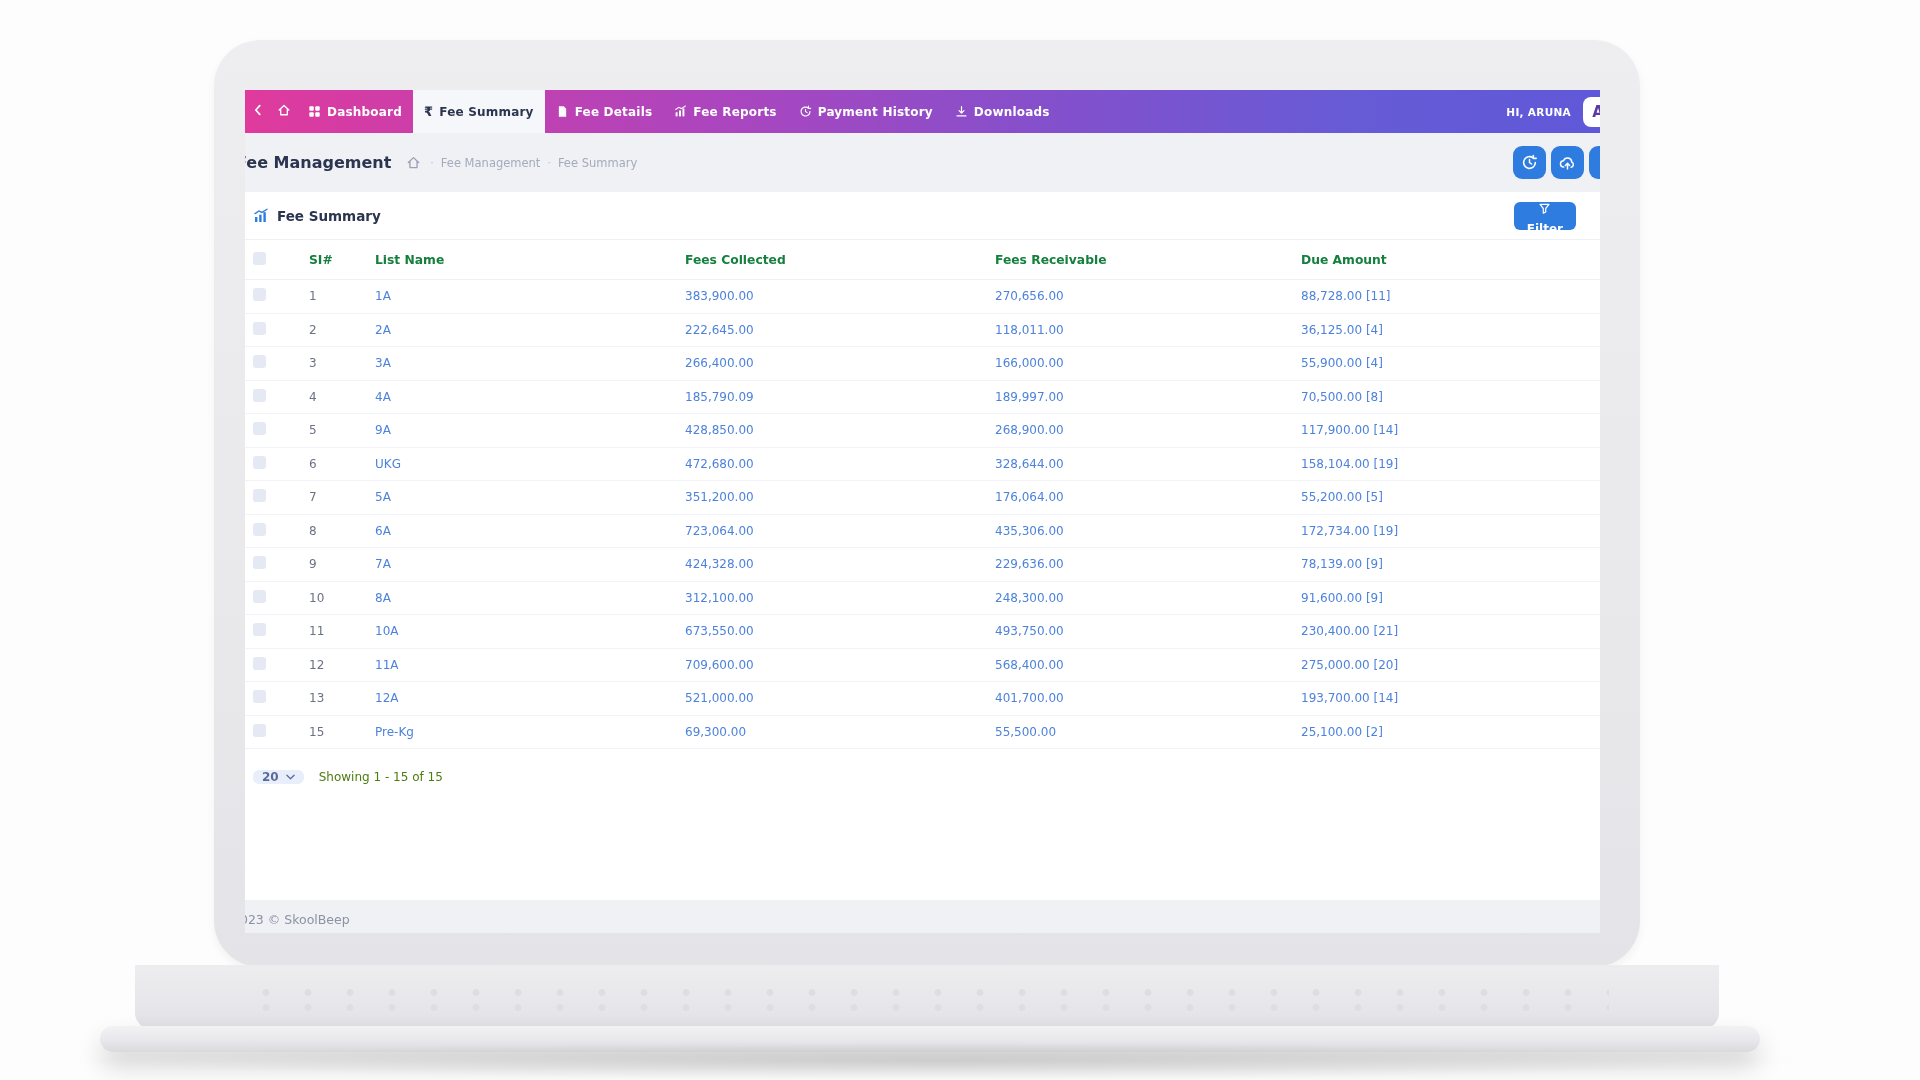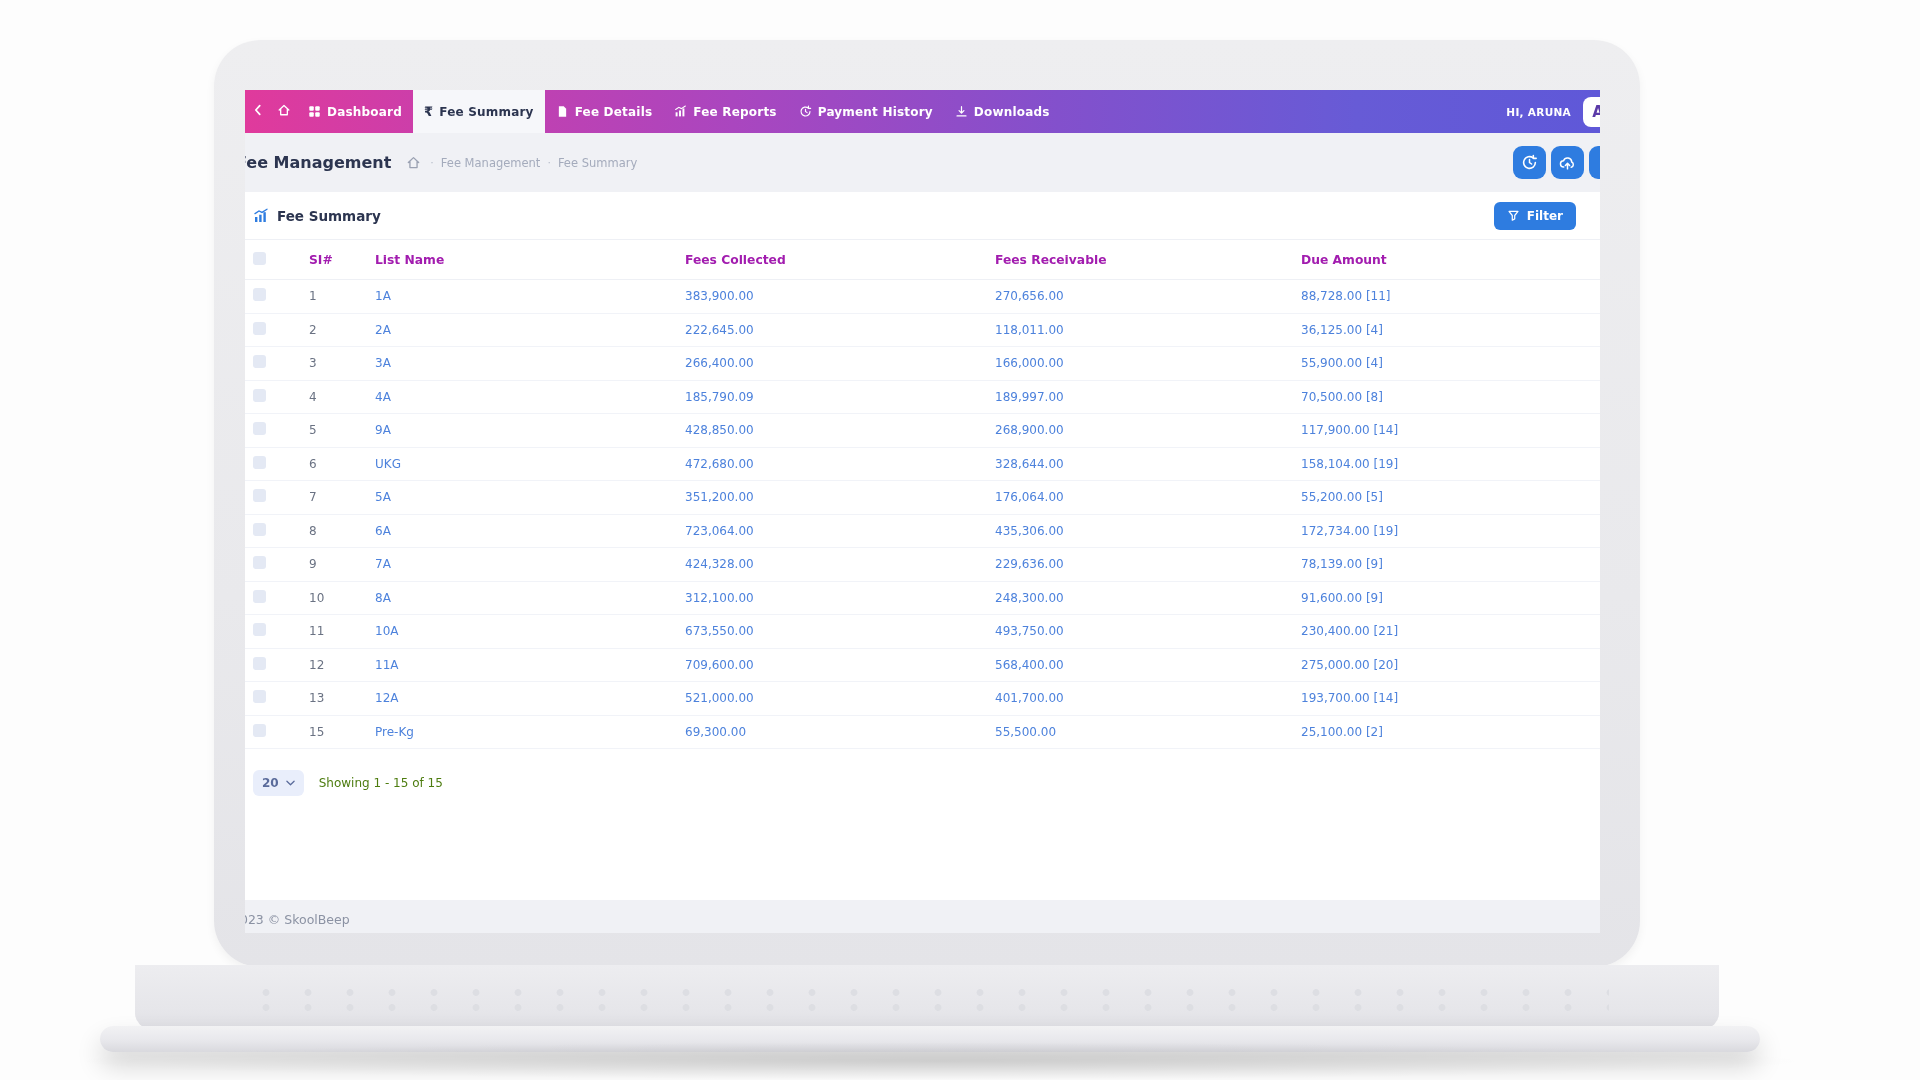--- a/index.html
+++ b/index.html
@@ -85,37 +85,38 @@
   }
   .card-title { display:flex; align-items:center; gap:8px;
     font-size:13.5px; font-weight:bold; color:#2c3550; }
   .card-title .tic { display:flex; color:#2e7ce0; }
   .card-title .tic svg { width:16px; height:16px; }
   .filter-btn {
     margin-left:auto; margin-right:12px; height:28px; padding:0 13px; border:none; border-radius:6px;
     background:#2e7ce0; color:#fff; font-size:12px; font-weight:bold;
     display:flex; align-items:center; gap:7px; cursor:pointer;
     font-family:inherit;
+    flex-direction:column;
   }
   .filter-btn svg { width:13px; height:13px; }
   
   .thead, .trow {
     display:grid; grid-template-columns:56px 66px 310px 310px 306px 1fr;
     align-items:center; padding-left:8px;
   }
-  .thead { height:40px; font-size:12.3px; font-weight:bold; color:#a21caf;
+  .thead { height:40px; font-size:12.3px; font-weight:bold; color:#15803d;
     border-bottom:1px solid #eef0f5; }
   .trow { height:33.5px; border-bottom:1px solid #f1f3f8; font-size:12px; }
   .checkbox { width:13px; height:13px; background:#e4e9f4; border-radius:3px; display:inline-block; cursor:pointer; }
   .si { color:#6a7283; }
   .cell-link { color:#4d82dc; text-underline-offset:2px; cursor:pointer; white-space:nowrap; }
   
   .pagination { display:flex; align-items:center; gap:15px; padding:21px 0 0 8px; }
   .page-size {
-    height:26px; min-width:43px; padding:4px 9px; border-radius:6px; background:#e9eefb;
+    height:14px; min-width:43px; padding:4px 9px; border-radius:6px; background:#e9eefb;
     color:#5a6b9b; font-size:12px; font-weight:bold;
     display:flex; align-items:center; gap:7px; cursor:pointer;
   }
   .page-size svg { width:9px; height:6px; }
   .showing { font-size:12px; color:#4d7c0f; }
   .footer-strip { padding:9px 0 0 2px; }
   .footer-text { font-size:12.5px; color:#8b92a3; white-space:nowrap; display:inline-block; margin-left:-15px; }
 </style>
 </head>
 <body>

